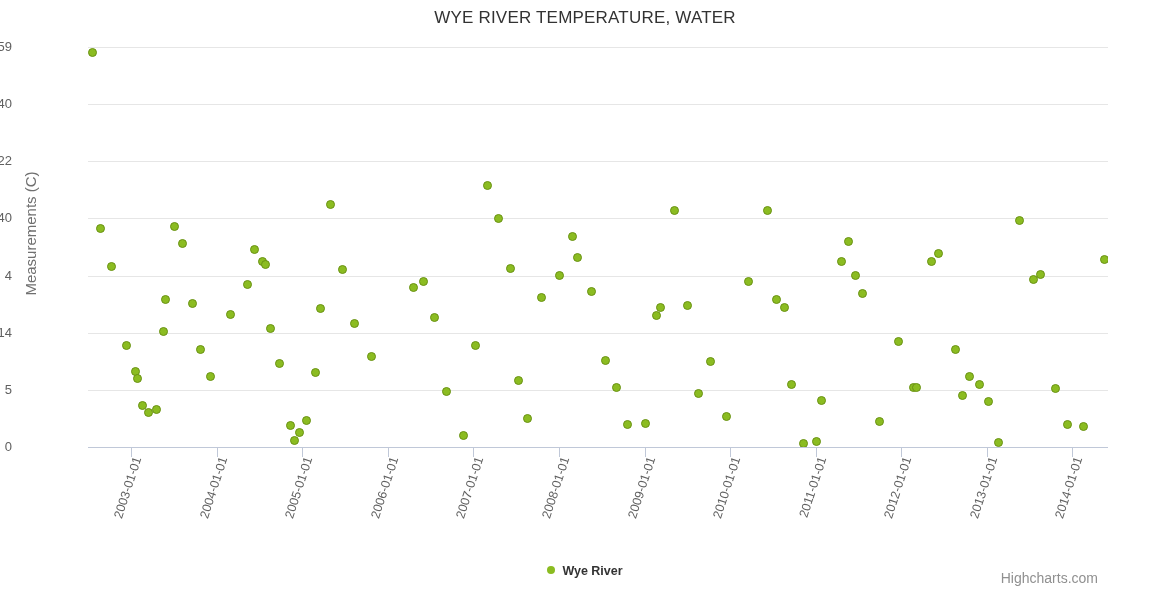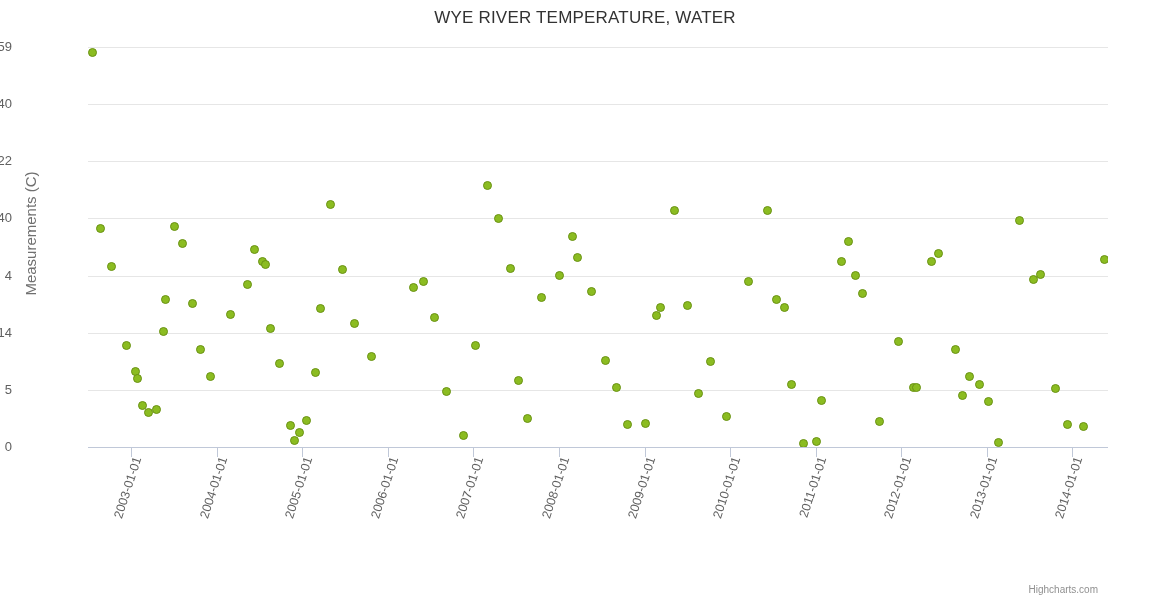--- a/index.html
+++ b/index.html
@@ -117,22 +117,22 @@
     vertical-align: middle;
     position: relative;
     top: -1px;
   }
   #legend-label {
     vertical-align: middle;
   }
   #credits {
     position: absolute;
     right: 10px;
-    bottom: 5px;
-    font-size: 10px;
+    bottom: 14px;
+    font-size: 14px;
     color: #909090;
   }
   #x-label-clip {
     position: absolute;
     left: 0;
     top: 0;
     width: 1170px;
     height: 600px;
     overflow: hidden;
     pointer-events: none;
@@ -293,15 +293,18 @@
         <div class="xtick-label" style="left: 701.02px; width: 200px;">2012-01-01</div>
         <div class="xtick-mark" style="left: 986.749px;"></div>
         <div class="xtick-label" style="left: 786.749px; width: 200px;">2013-01-01</div>
         <div class="xtick-mark" style="left: 1072.24px;"></div>
         <div class="xtick-label" style="left: 872.244px; width: 200px;">2014-01-01</div>
         <div class="xtick-mark" style="left: 1157.74px;"></div>
         <div class="xtick-label" style="left: 957.739px; width: 200px;">2015-01-01</div>
       </div>
   </div>
 
+  <div id="legend">
+    <span id="legend-marker" style="background: rgb(139, 188, 33);"></span><span id="legend-label">Wye River</span>
+  </div>
 
   <div id="credits">Highcharts.com</div>
 </div>
 
 </body></html>

